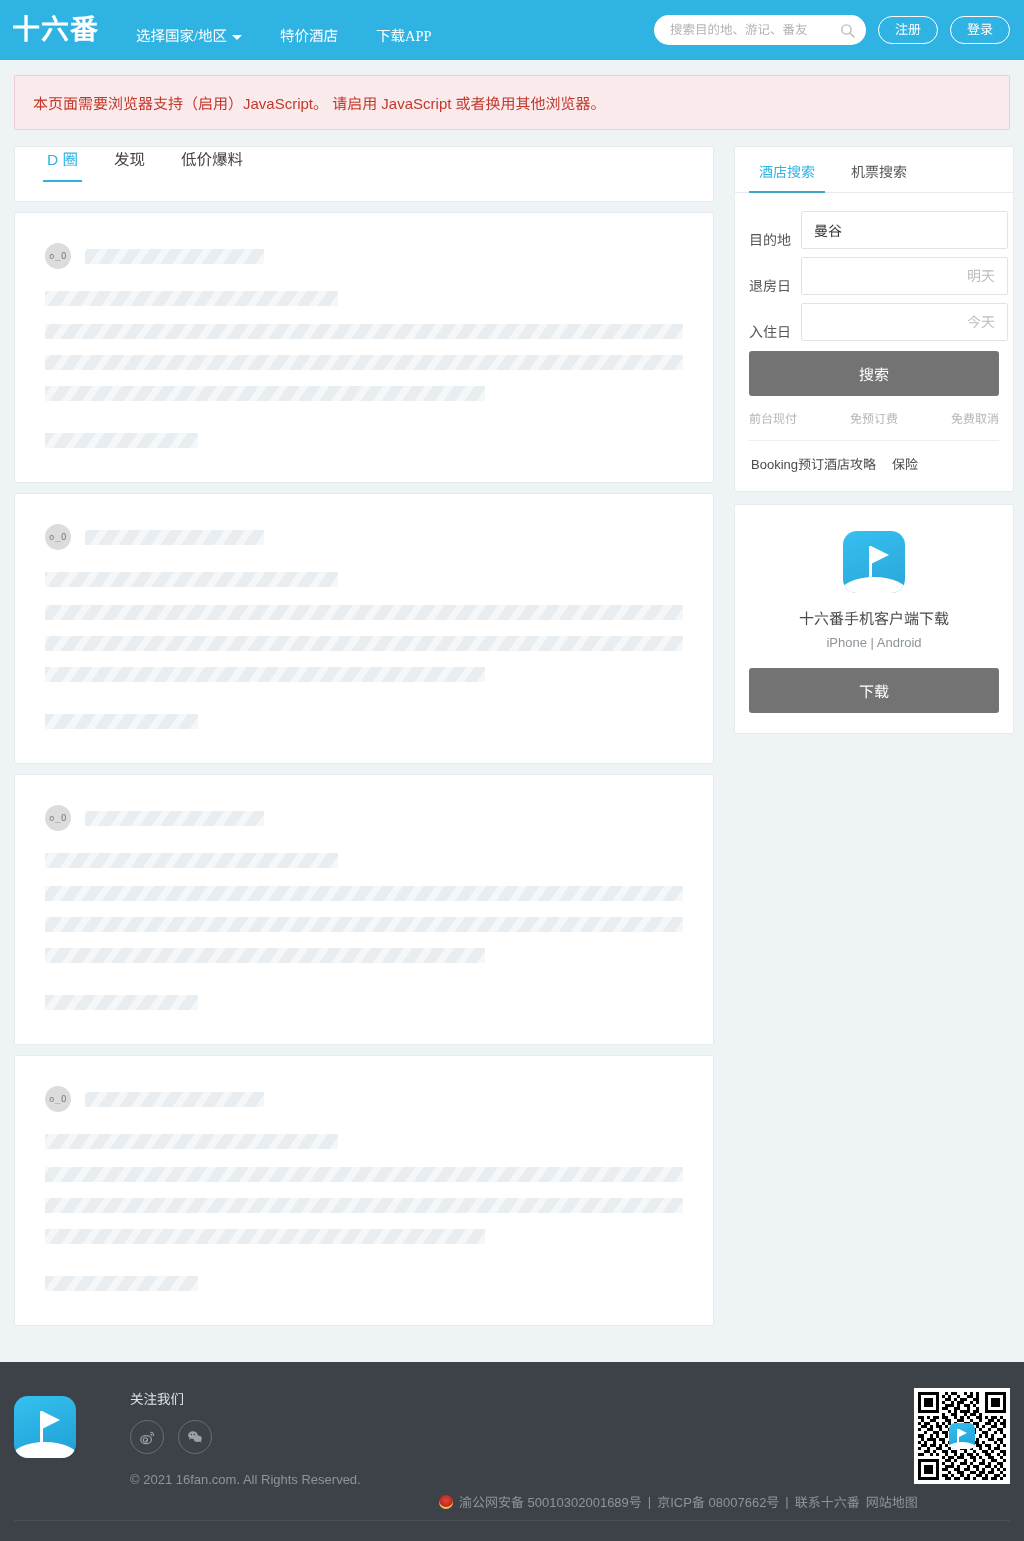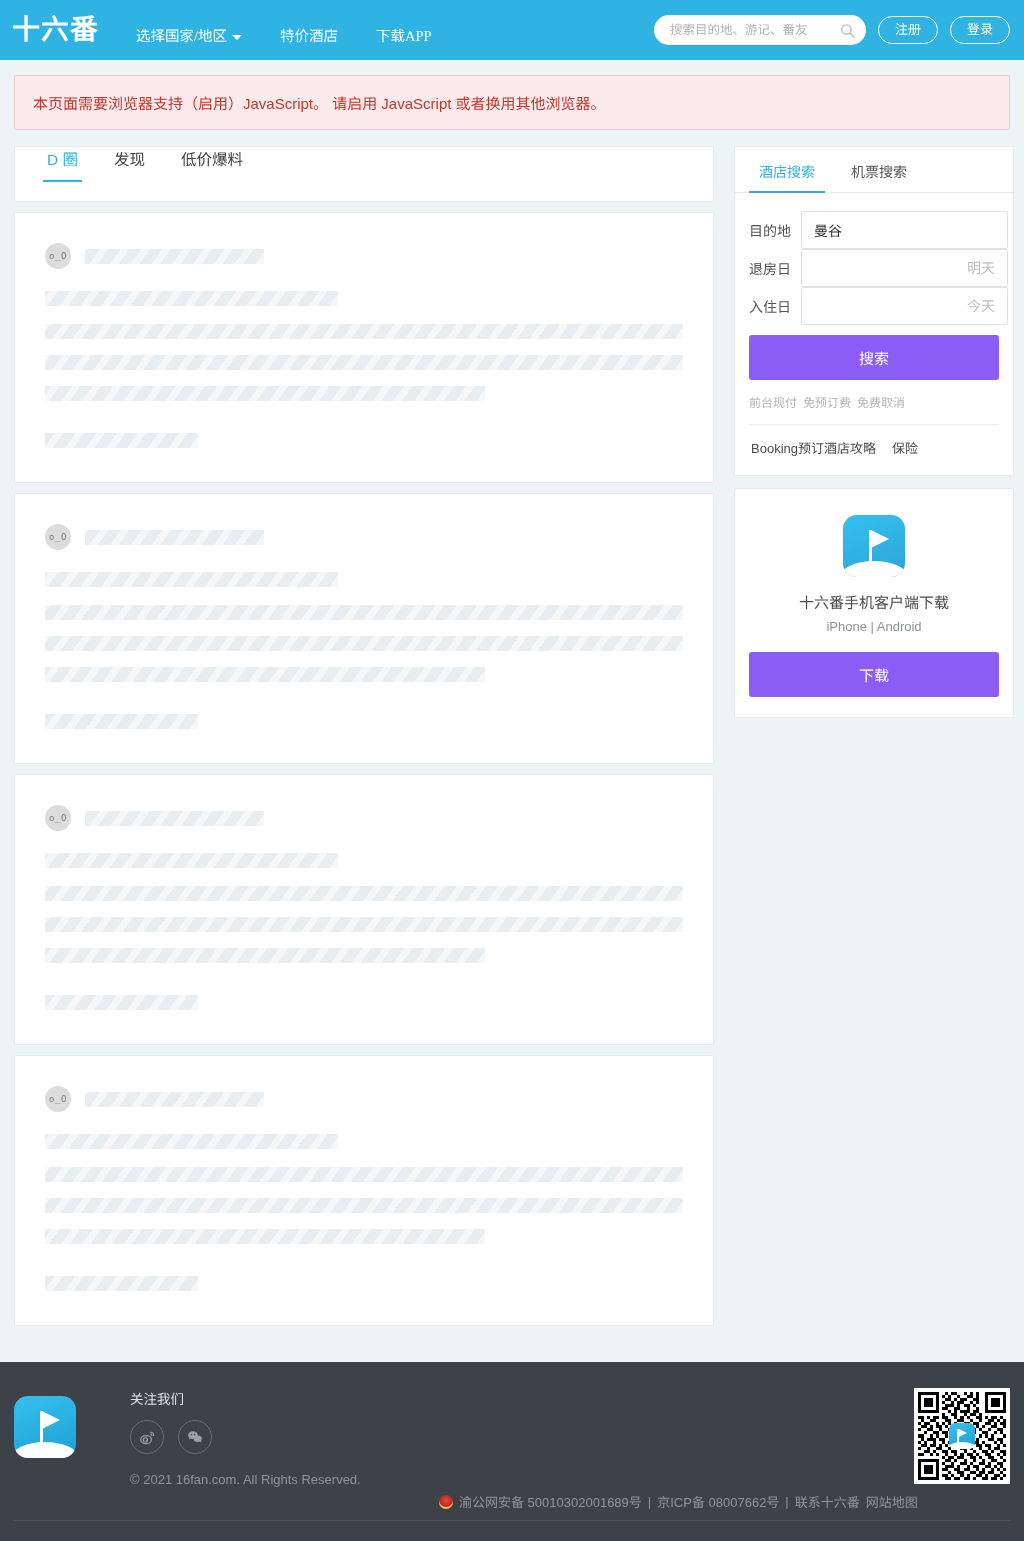--- a/index.html
+++ b/index.html
@@ -227,22 +227,22 @@
   .ptab.active::after {
     content: "";
     position: absolute;
     left: 0; right: 0; bottom: -1px;
     height: 2px;
     background: #3fa8d0;
   }
   .panel-body { padding: 18px 14px 12px 14px; }
   .form-row {
     display: flex;
-    align-items: center;
-    margin-bottom: 0;
+    align-items: flex-end;
+    margin-bottom: 8px;
   }
   .form-label {
     font-size: 14px;
     color: #555;
     width: 52px;
     flex: 0 0 52px;
     white-space: nowrap;
   }
   .form-input {
     flex: 1;
@@ -254,34 +254,34 @@
     color: #333;
     outline: none;
     font-family: inherit;
     background: #fff;
   }
   .form-input.right-ph { text-align: right; }
   .form-input::placeholder { color: #bdbdbd; }
   .btn-primary {
     display: block;
     width: 100%;
-    background: #8b5cf6;
+    background: #737373;
     color: #ffffff;
     border: none;
     border-radius: 3px;
     font-size: 15px;
     padding: 12px 0;
     cursor: pointer;
     margin-top: 10px;
     font-family: inherit;
   }
   .feature-row {
     display: flex;
-    justify-content: flex-start;
-    gap: 6px;
+    justify-content: space-between;
+    gap: 28px;
     font-size: 12px;
     color: #b5b5b5;
     padding: 13px 0 14px 0;
     border-bottom: 1px solid #eceff1;
   }
   .link-row {
     display: flex;
     gap: 16px;
     font-size: 13px;
     color: #4a4a4a;

